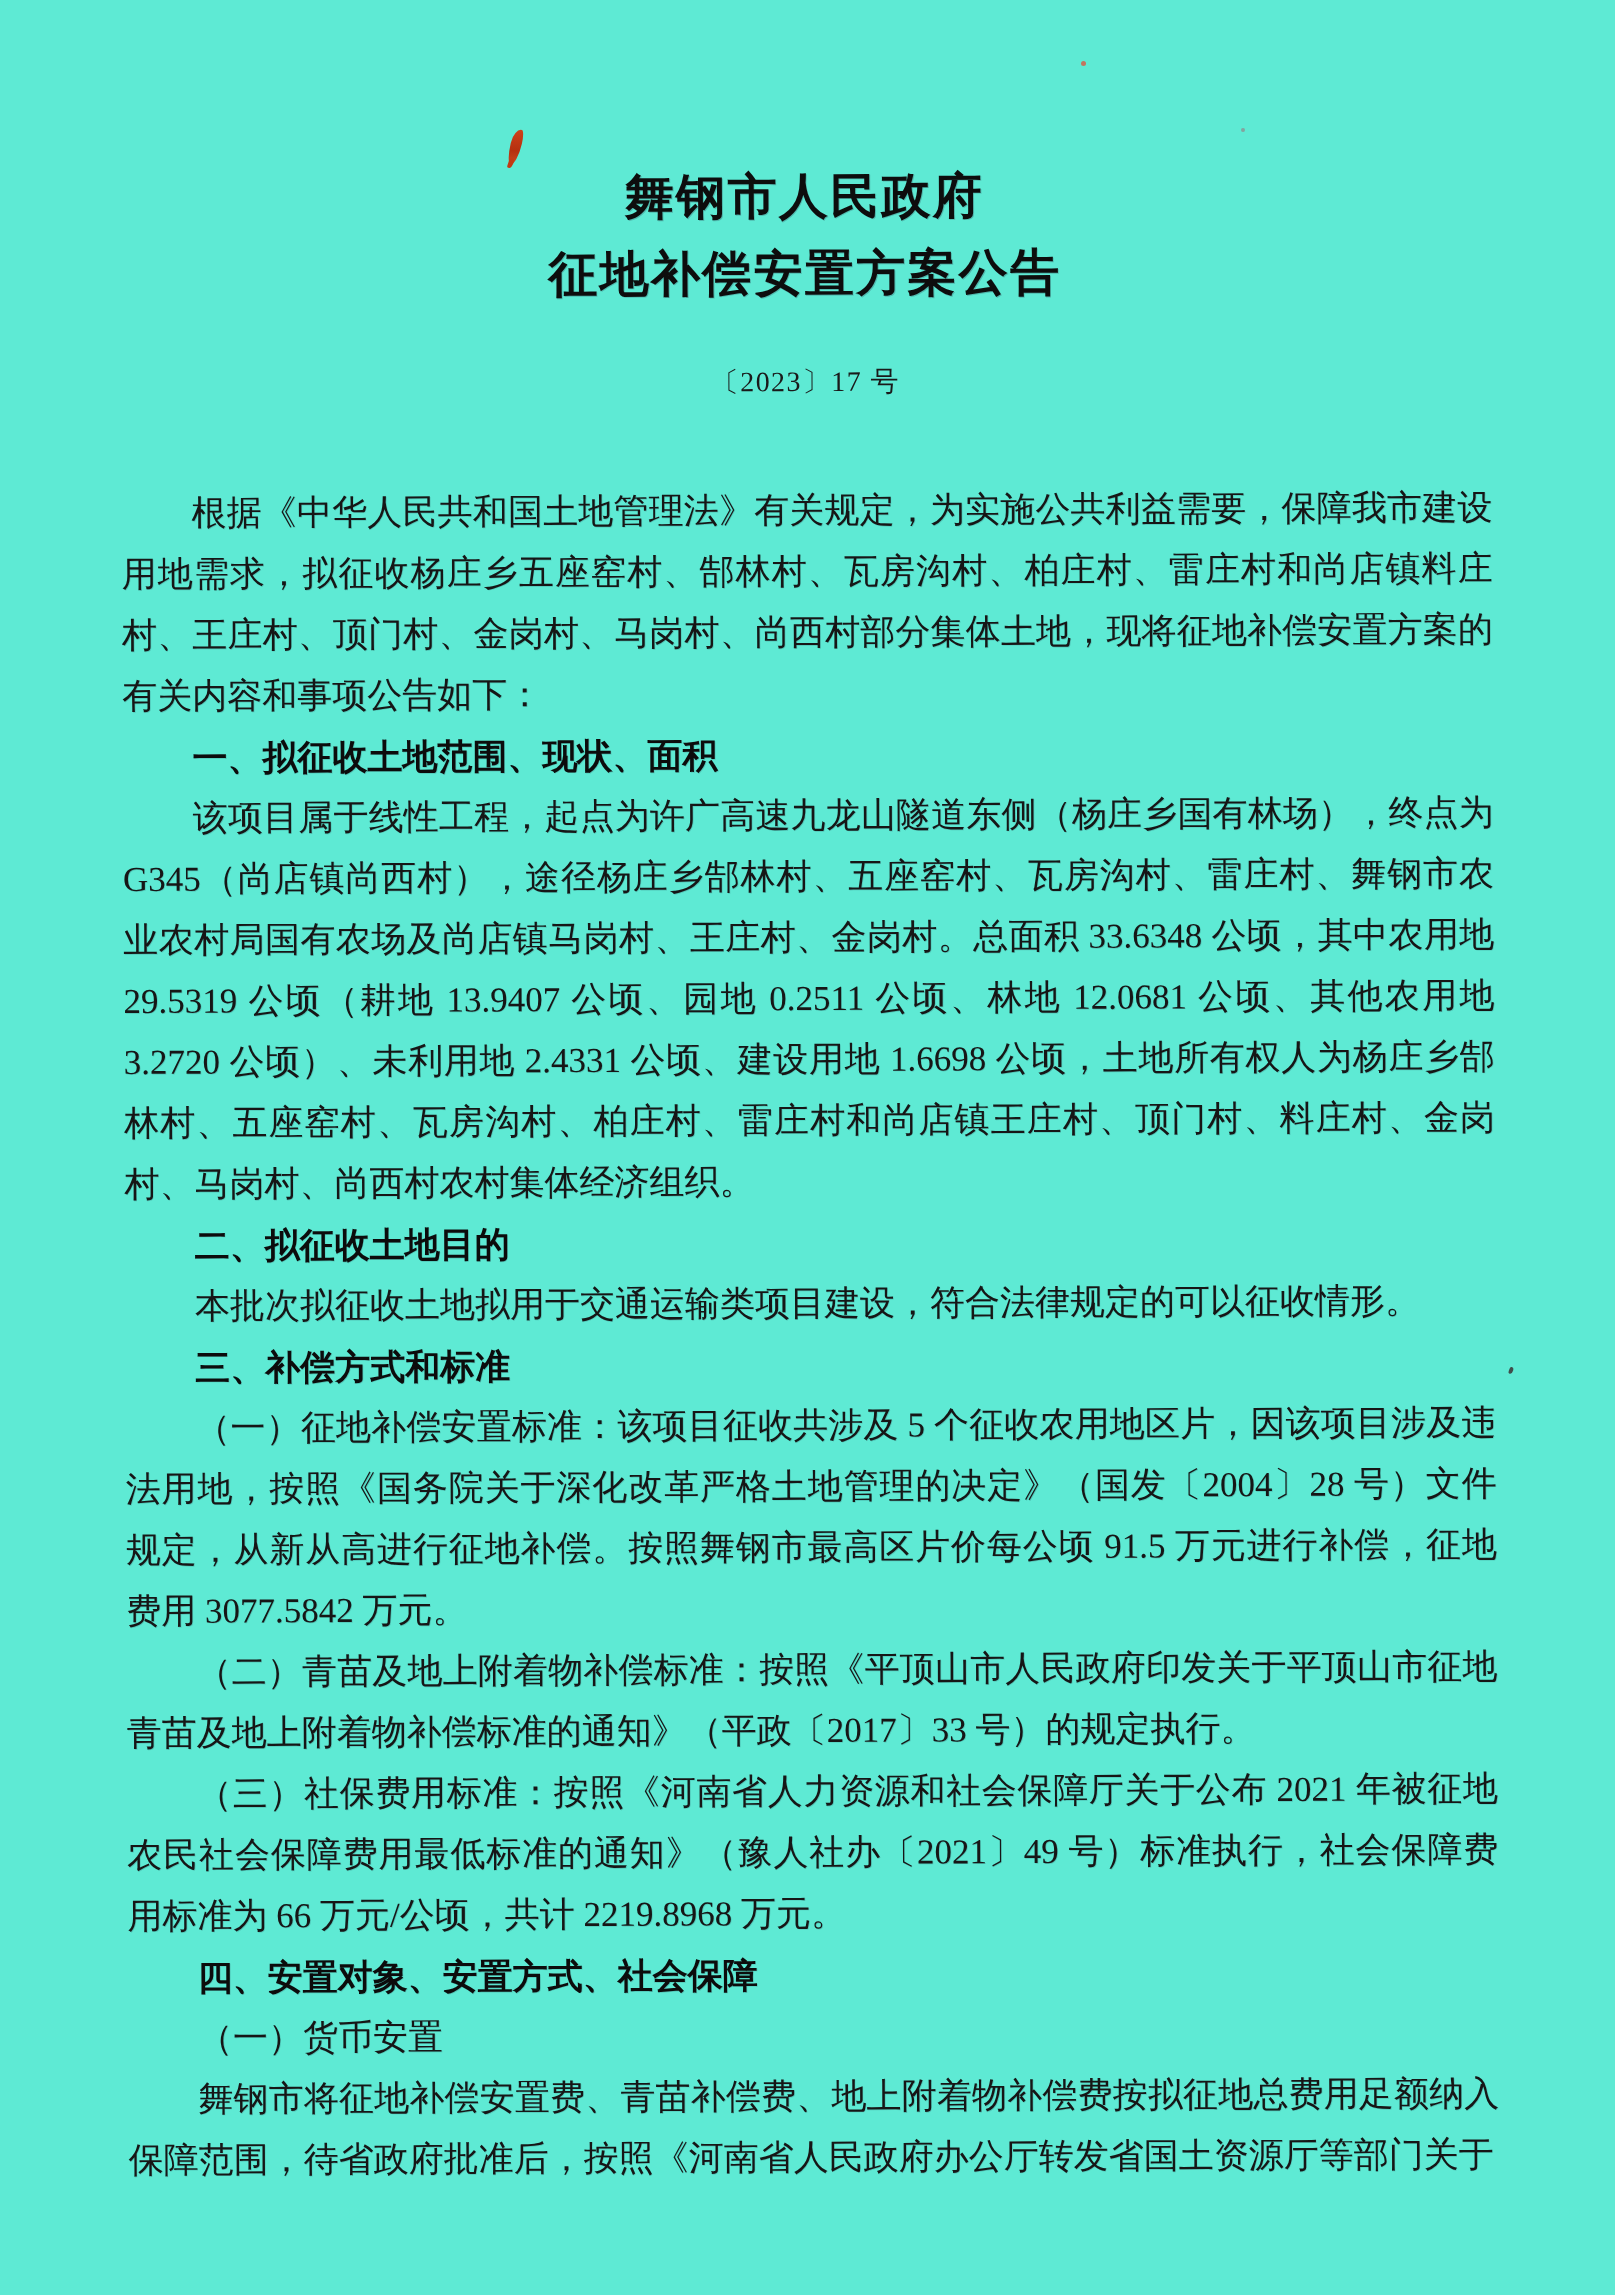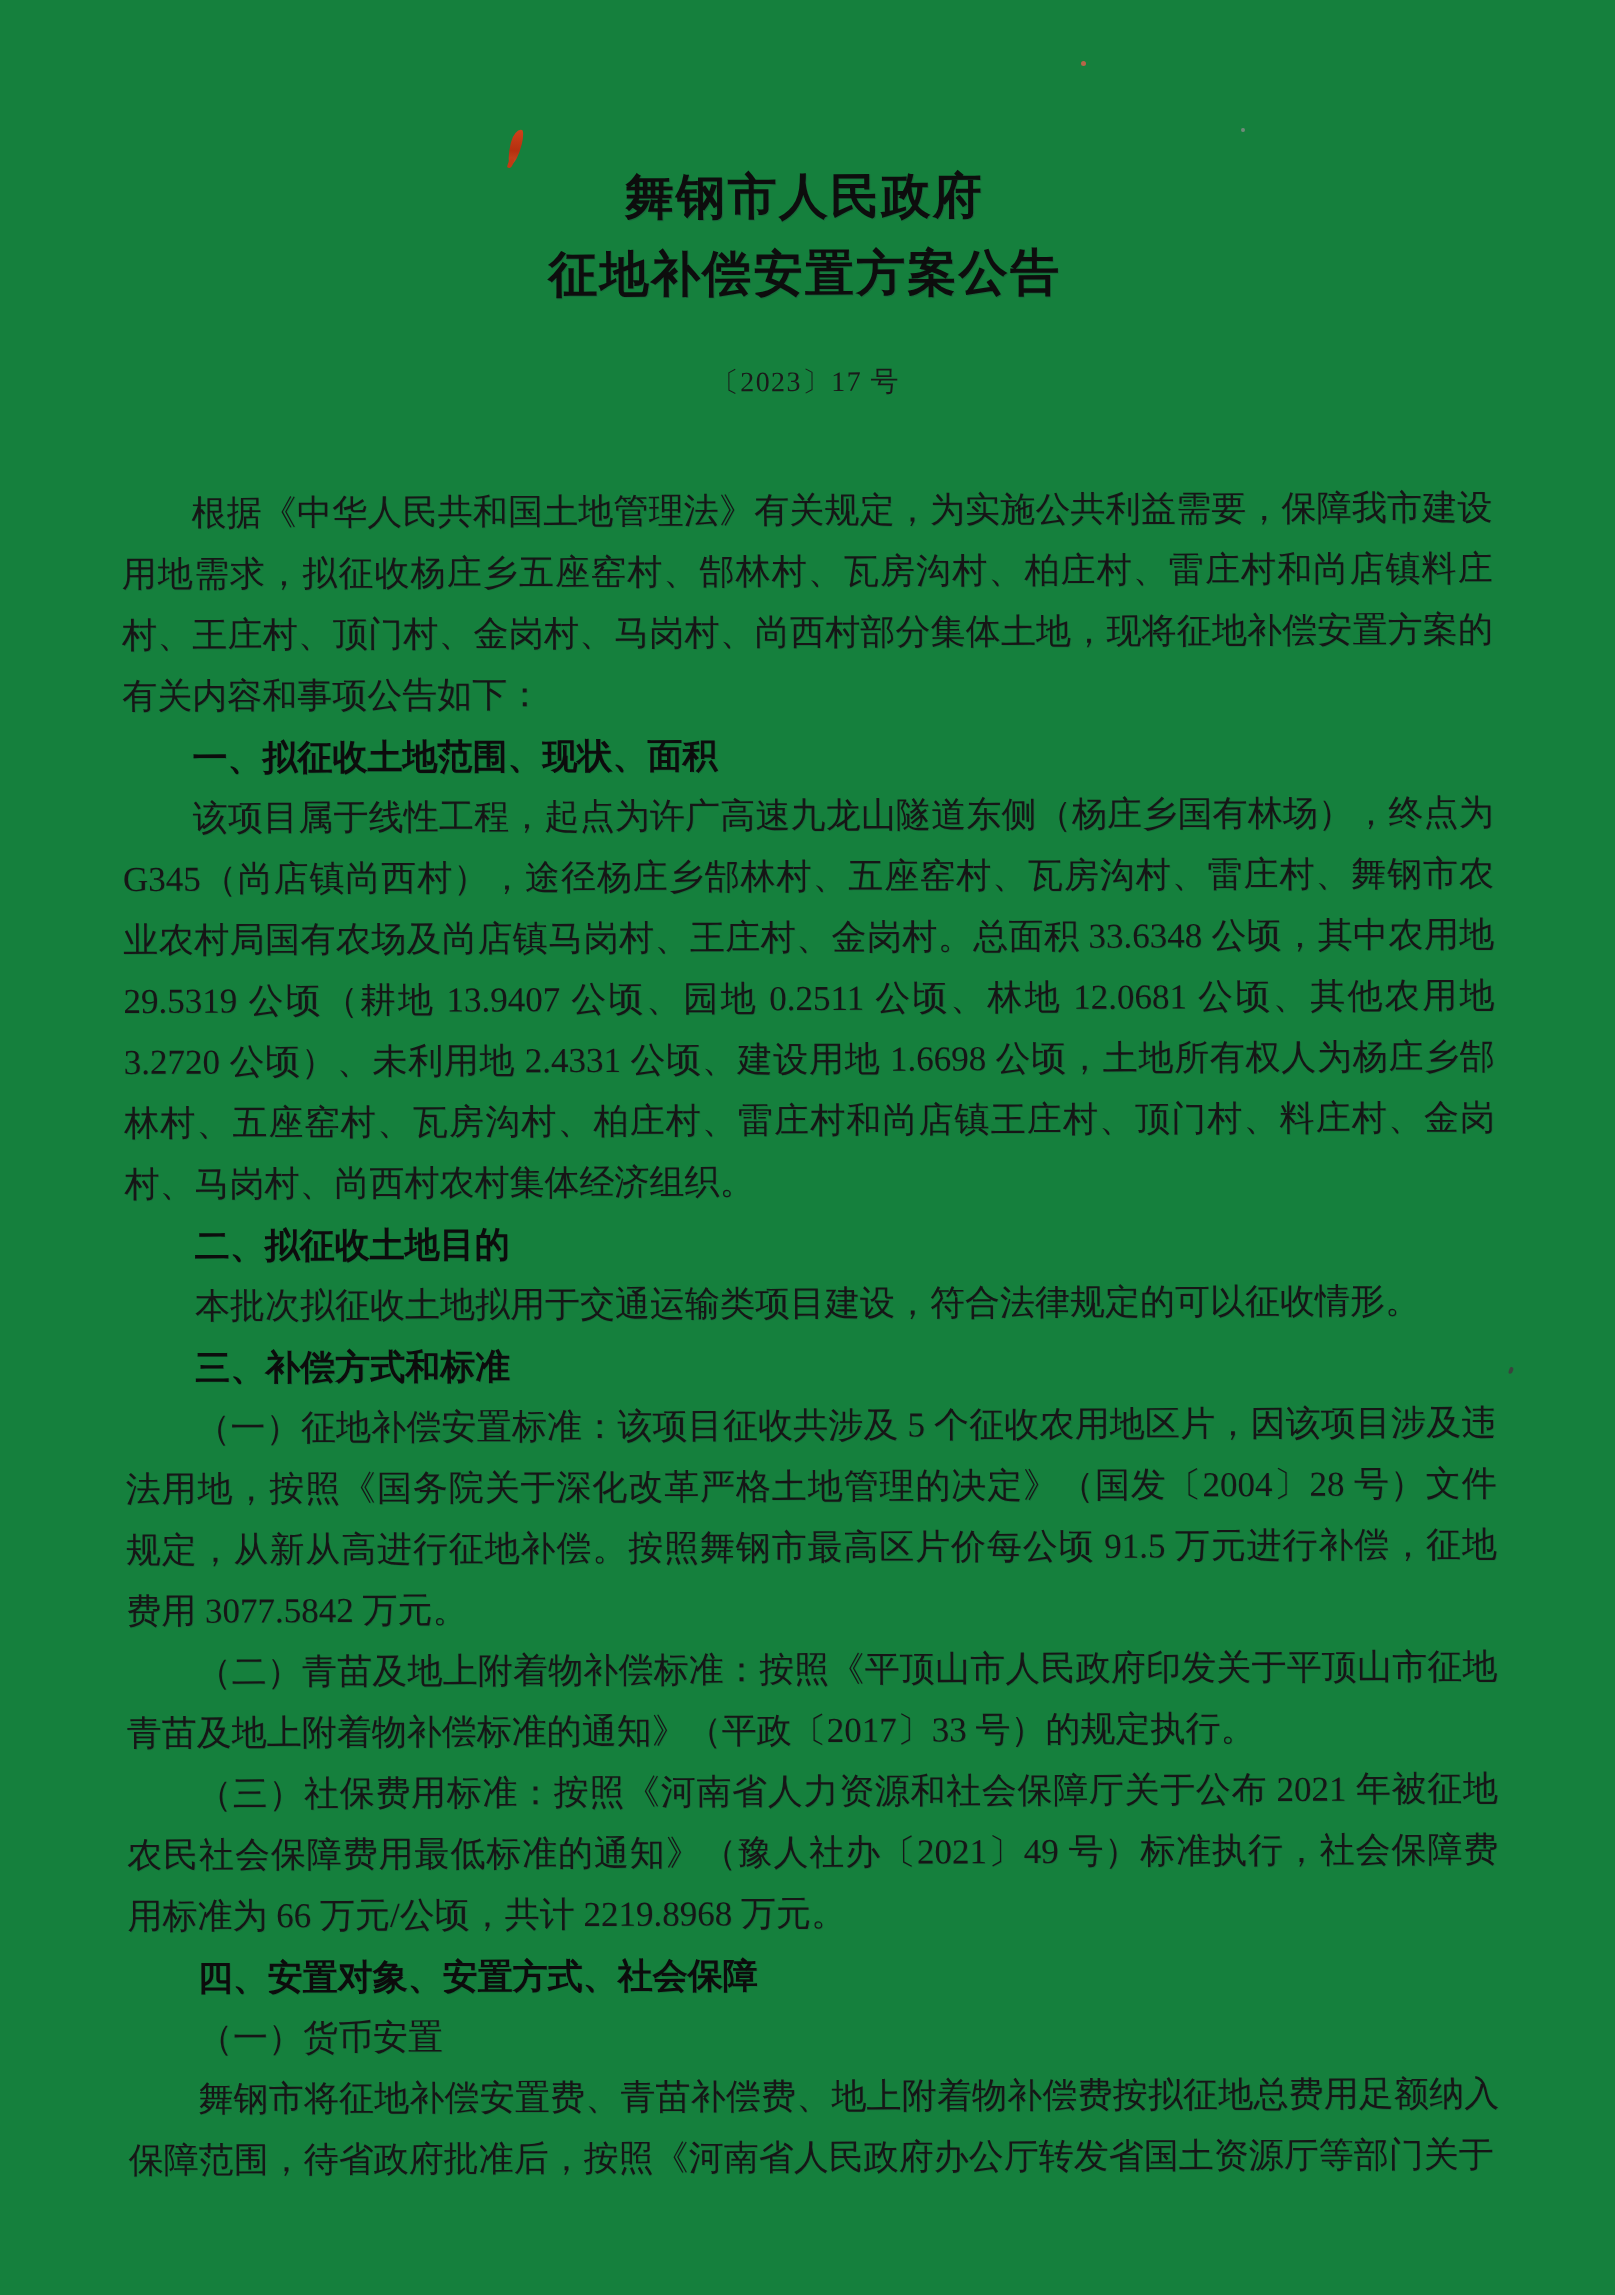--- a/index.html
+++ b/index.html
@@ -4,21 +4,21 @@
 <style>
   html, body { margin: 0; padding: 0; }
   body {
     width: 1615px; height: 2295px;
     background: #f4f4f2;
     font-family: "Liberation Serif", "DejaVu Serif", serif;
   }
   .sheet {
     position: relative;
     width: 1615px; height: 2295px;
-    background: #15803d;
+    background: #5eead4;
     overflow: hidden;
     color: #141414;
   }
   .scan-content {
     position: absolute; left: 0; top: 0; width: 1615px;
     transform: rotate(-0.25deg);
     transform-origin: 50% 40%;
   }
   .title {
     text-align: center;

